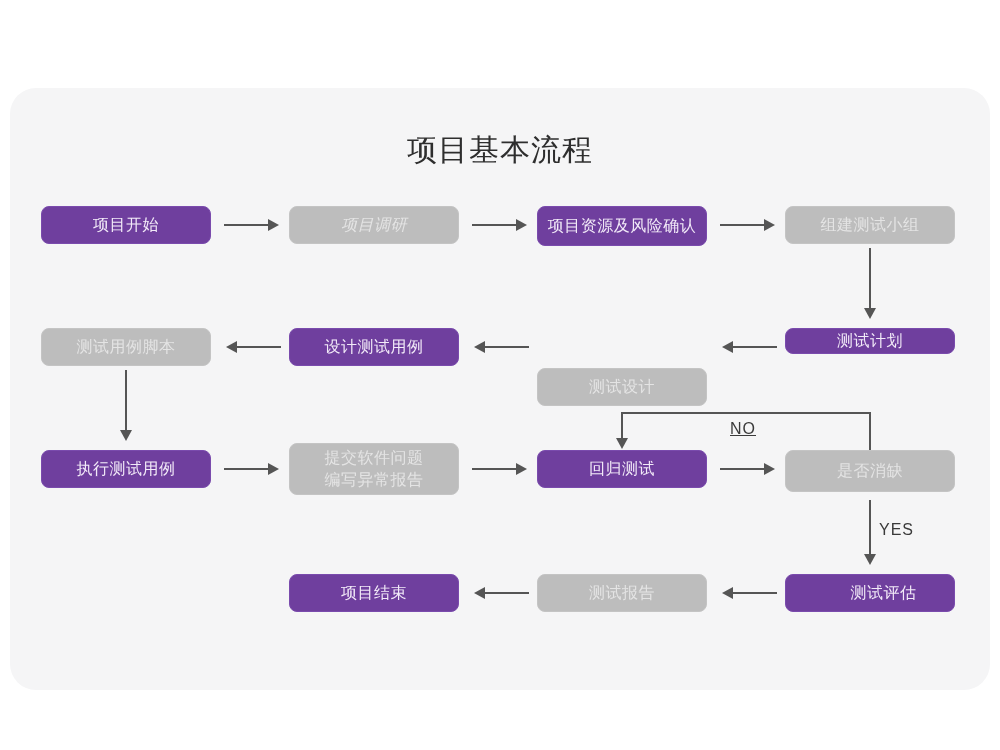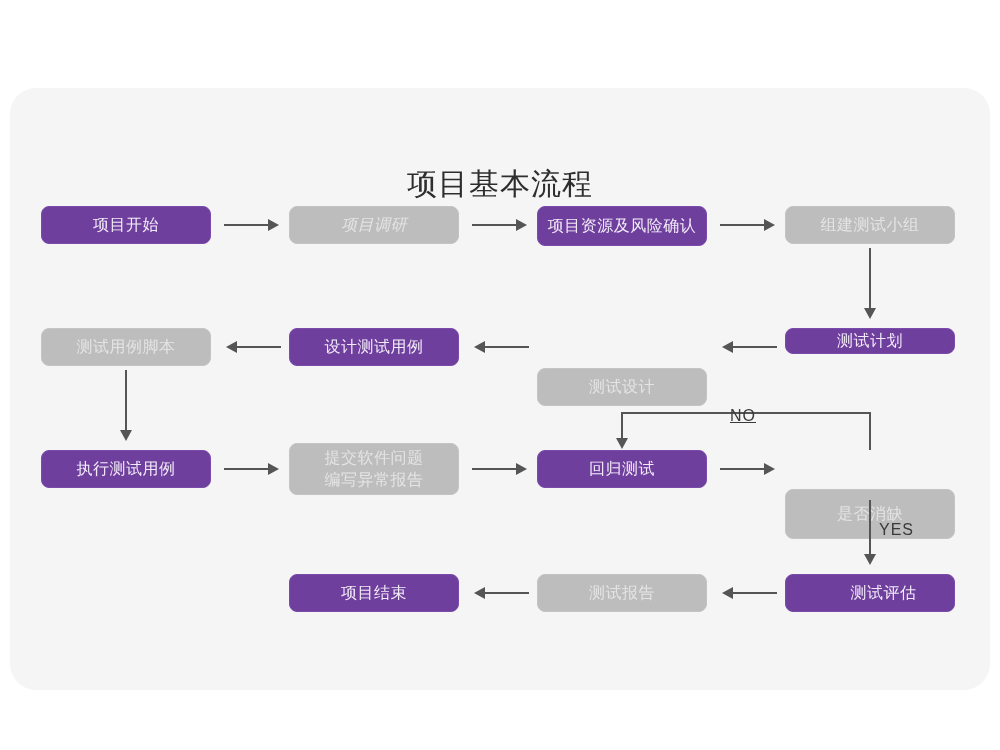--- a/index.html
+++ b/index.html
@@ -7,21 +7,21 @@
     width:1000px;height:750px;background:#ffffff;
     font-family:"Liberation Sans","DejaVu Sans",sans-serif;
     overflow:hidden;
   }
   #card{
     position:absolute;left:10px;top:88px;width:980px;height:602px;
     background:#f5f5f6;border-radius:26px;
   }
   #title{
     position:absolute;left:0;top:130px;width:1000px;text-align:center;
-    font-size:30px;color:#2e2e2e;letter-spacing:1px;margin-top:34px;
+    font-size:30px;color:#2e2e2e;letter-spacing:1px;
   }
   .node{
     position:absolute;box-sizing:border-box;
     border-radius:8px;display:flex;align-items:center;justify-content:center;
     text-align:center;font-size:16px;line-height:22px;letter-spacing:.5px;
   }
   .node.purple{background:#6f3f9e;border:1px solid #7a4bad;color:#f2eaf8;}
   .node.gray{background:#bdbdbd;border:1px solid #c4c4c4;color:#e4e4e4;}
   .edge{position:absolute;background:#555;}
   .edge.h{height:1.6px;}
@@ -87,42 +87,42 @@
   <span>测试计划</span>
 </div>
 
 <div class="edge v" style="left:125px;top:370px;height:62px;"></div>
 <div class="arrowhead ah-down" style="left:120px;top:430px;"></div>
 
 <div class="edge v" style="left:869px;top:412px;height:38px;"></div>
 <div class="edge h" style="left:621px;top:412px;width:250px;"></div>
 <div class="edge v" style="left:621px;top:412px;height:28px;"></div>
 <div class="arrowhead ah-down" style="left:616px;top:438px;"></div>
-<div class="elabel" style="left:730px;top:407px;text-decoration:underline;">NO</div>
+<div class="elabel" style="left:730px;top:420px;text-decoration:underline;">NO</div>
 
 <div class="node purple" style="left:41px;top:450px;width:170px;height:38px;">
   <span>执行测试用例</span>
 </div>
 <div class="edge h" style="left:224px;top:468px;width:46px;"></div>
 <div class="arrowhead ah-right" style="left:268px;top:463px;"></div>
 
 <div class="node gray" style="left:289px;top:443px;width:170px;height:52px;flex-direction:column;">
   <span class="nline">提交软件问题</span>
   <span class="nline">编写异常报告</span>
 </div>
 <div class="edge h" style="left:472px;top:468px;width:46px;"></div>
 <div class="arrowhead ah-right" style="left:516px;top:463px;"></div>
 
 <div class="node purple" style="left:537px;top:450px;width:170px;height:38px;">
   <span>回归测试</span>
 </div>
 <div class="edge h" style="left:720px;top:468px;width:46px;"></div>
 <div class="arrowhead ah-right" style="left:764px;top:463px;"></div>
 
-<div class="node gray" style="left:785px;top:450px;width:170px;height:50px;margin-top:39px;">
+<div class="node gray" style="left:785px;top:450px;width:170px;height:42px;">
   <span>是否消缺</span>
 </div>
 
 <div class="edge v" style="left:869px;top:500px;height:56px;"></div>
 <div class="arrowhead ah-down" style="left:864px;top:554px;"></div>
 <div class="elabel" style="left:879px;top:521px;">YES</div>
 
 <div class="node purple" style="left:289px;top:574px;width:170px;height:38px;">
   <span>项目结束</span>
 </div>

